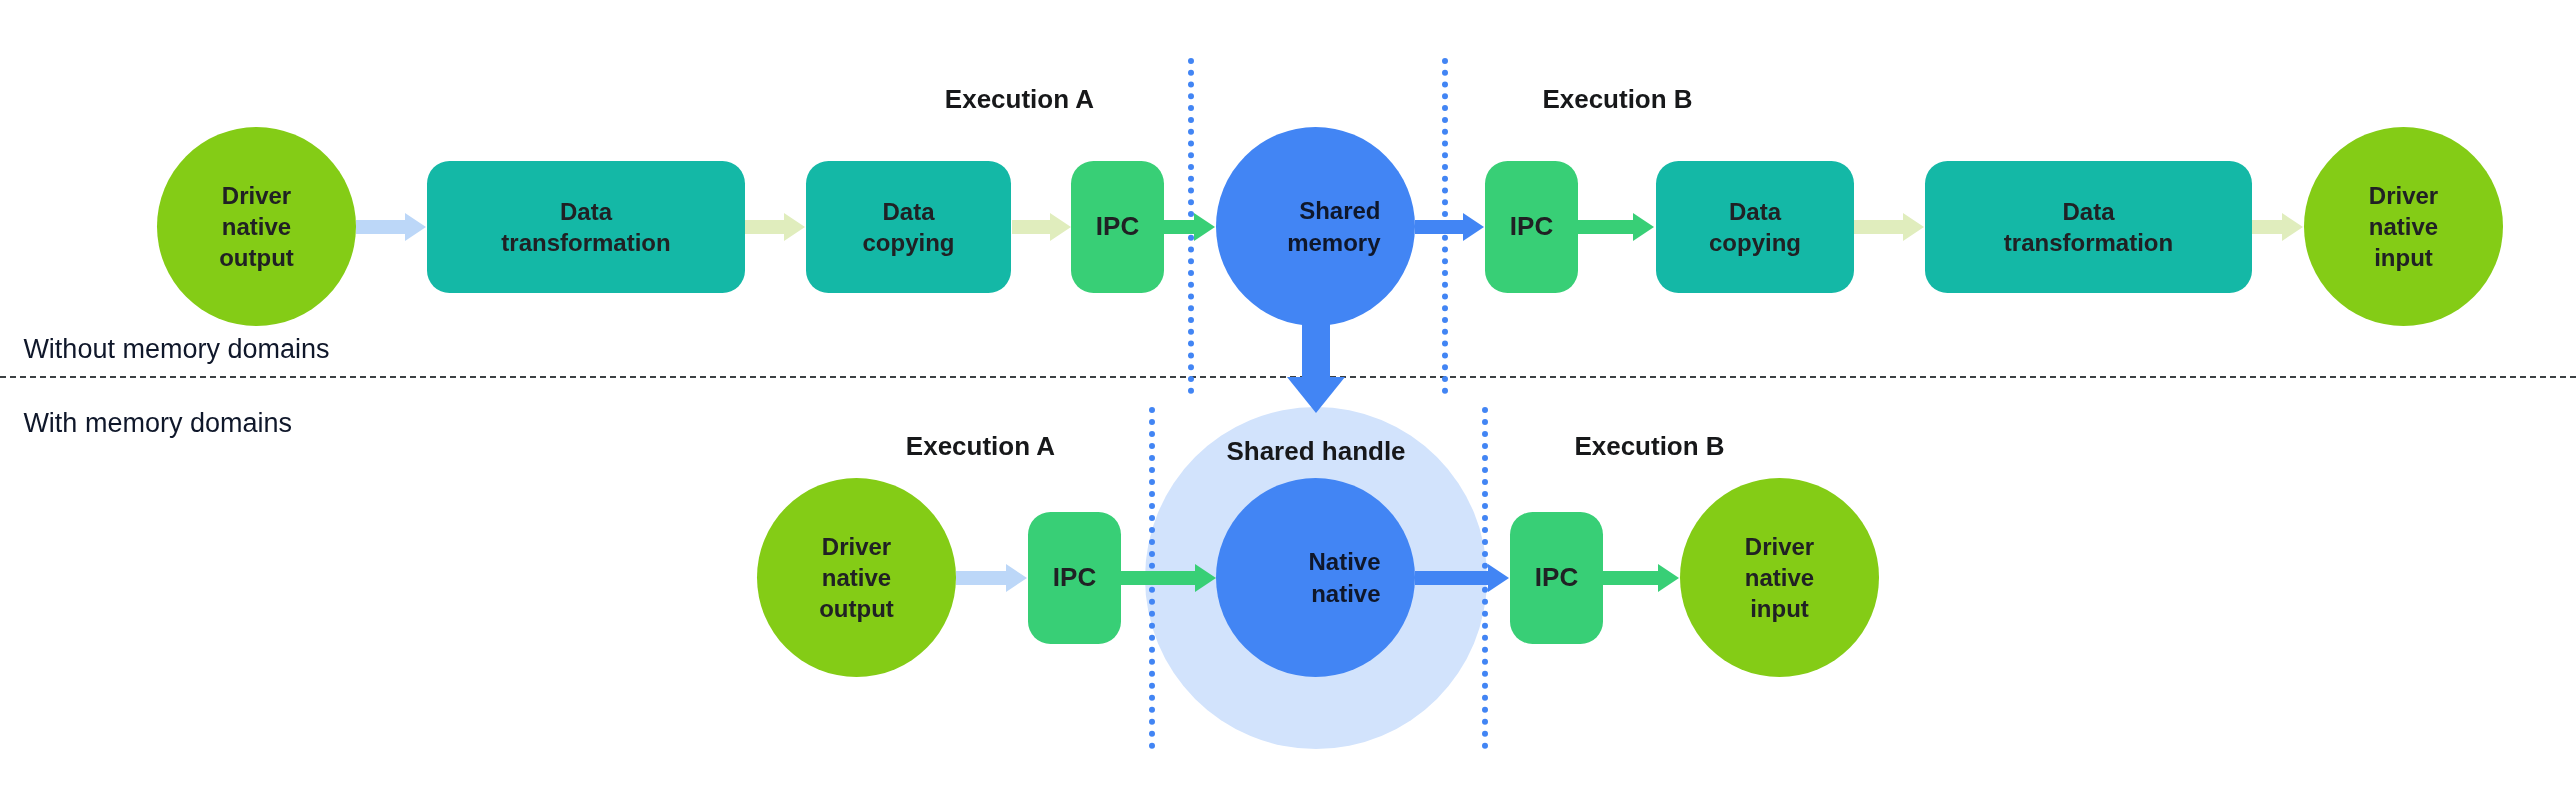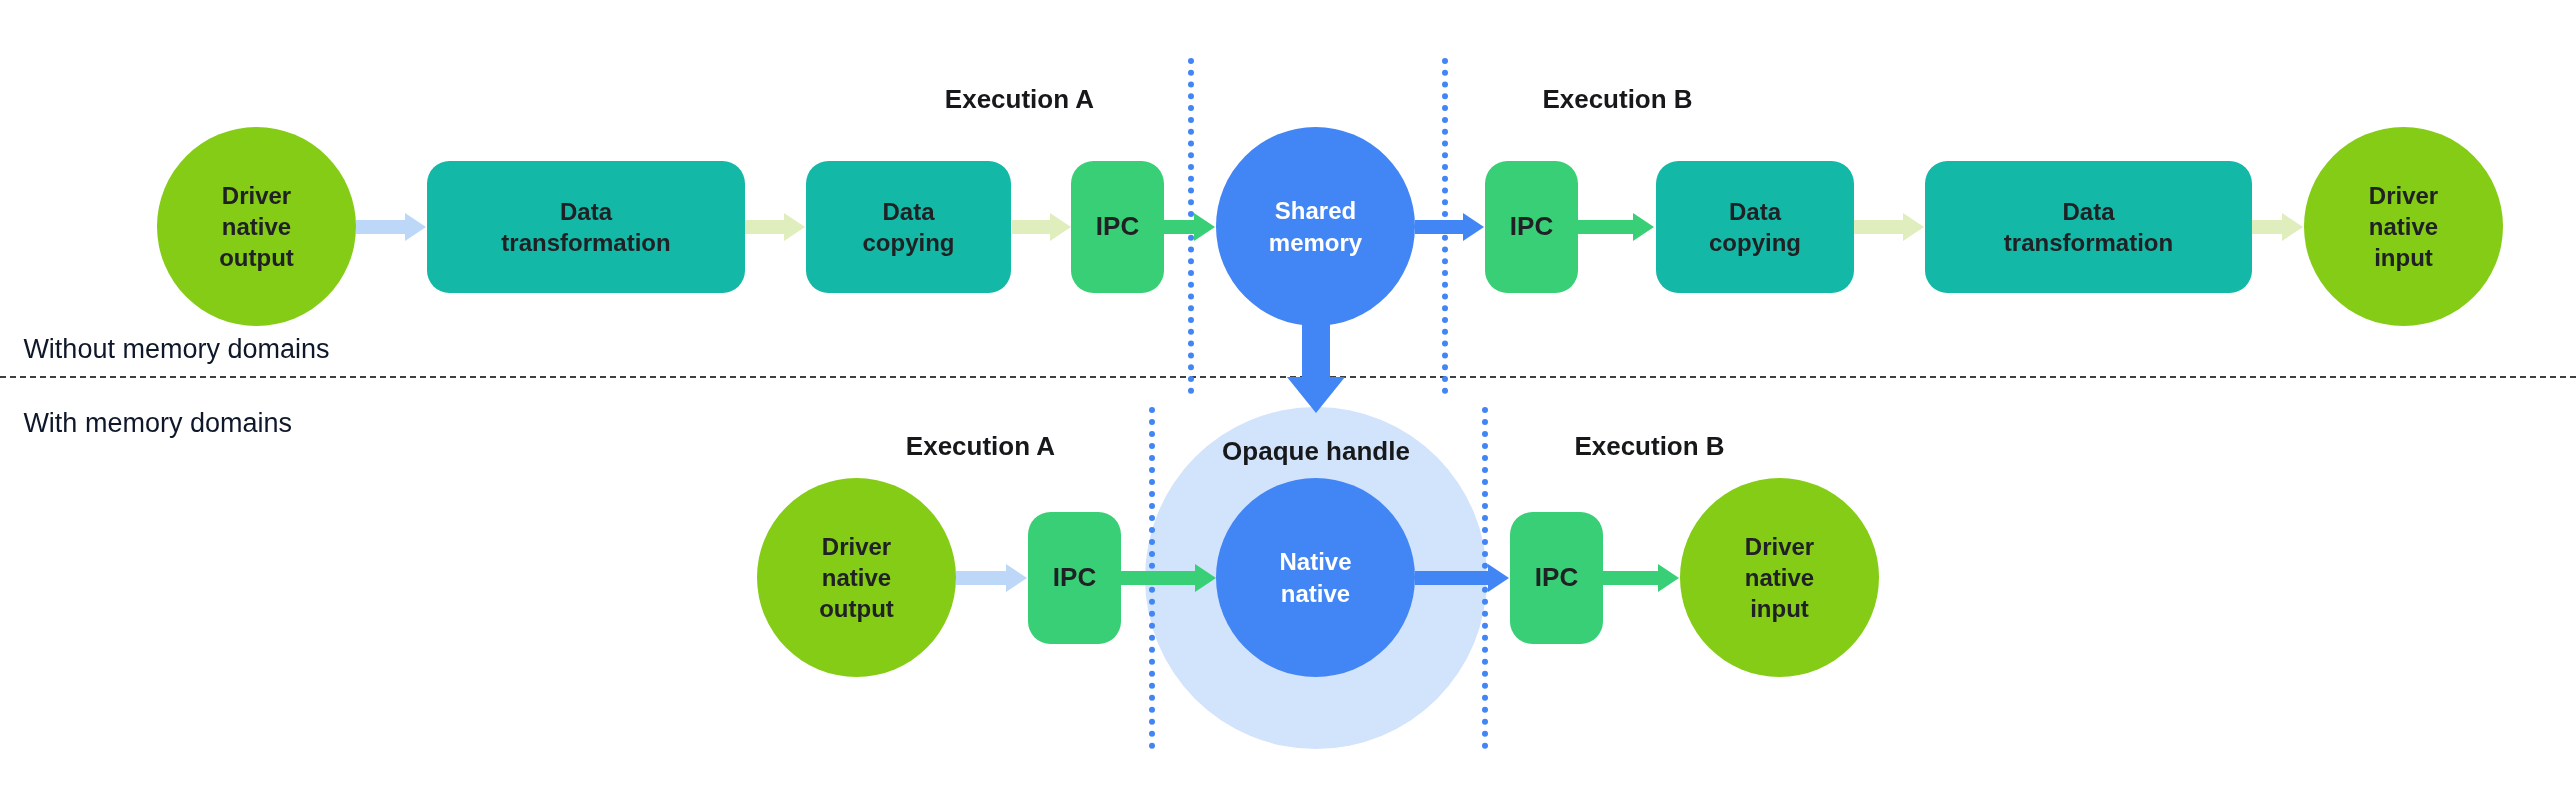--- a/index.html
+++ b/index.html
@@ -24,21 +24,21 @@
     display:flex;align-items:center;justify-content:center;z-index:2;
   }
   .light-blue{background:#84cc16;}
   .blue{background:#4285f4;}
   .pale{background:#14b8a6;}
   .green{background:#38cf76;}
   .t{
     font-weight:bold;font-size:24px;line-height:1.3;text-align:center;
     color:#202124;
   }
-  .t.white{color:#ffffff;}
+  .t.white{color:#0f172a;text-align:right;}
   .t.ipc{font-size:26px;}
   .w150{width:130px;}
   .w170{width:147px;}
   .w230{width:199px;}
   
   .arrow{position:absolute;height:14px;background:var(--c);z-index:4;}
   .arrow::after{
     content:"";position:absolute;left:100%;top:50%;margin-top:-14px;
     width:0;height:0;
     border-top:14px solid transparent;border-bottom:14px solid transparent;
@@ -137,21 +137,21 @@
   <div class="slabel" style="left:23.4px;top:334px;">Without memory domains</div>
   <div class="divider"></div>
   <div class="slabel" style="left:23.4px;top:401px;margin-top:7px;">With memory domains</div>
 
   <div class="big-circle" style="left:1145px;top:407px;"></div>
 
   <div class="vdots" style="left:1149px;top:407px;height:342px;"></div>
   <div class="vdots" style="left:1482px;top:407px;height:342px;"></div>
 
   <div class="hlabel" style="left:894px;top:431px;width:173px;">Execution A</div>
-  <div class="hlabel" style="left:1186px;top:436px;width:260px;">Opaque handle</div>
+  <div class="hlabel" style="left:1186px;top:436px;width:260px;">Shared handle</div>
   <div class="hlabel" style="left:1563px;top:431px;width:173px;">Execution B</div>
 
   <div class="circle light-blue" style="left:757px;top:478px;">
     <span class="t w150">Driver native output</span>
   </div>
 
   <div class="arrow" style="left:956px;top:571px;width:50px;--c:#bcd7f8;"></div>
 
   <div class="rect green" style="left:1028px;top:512px;width:93px;">
     <span class="t ipc">IPC</span>

